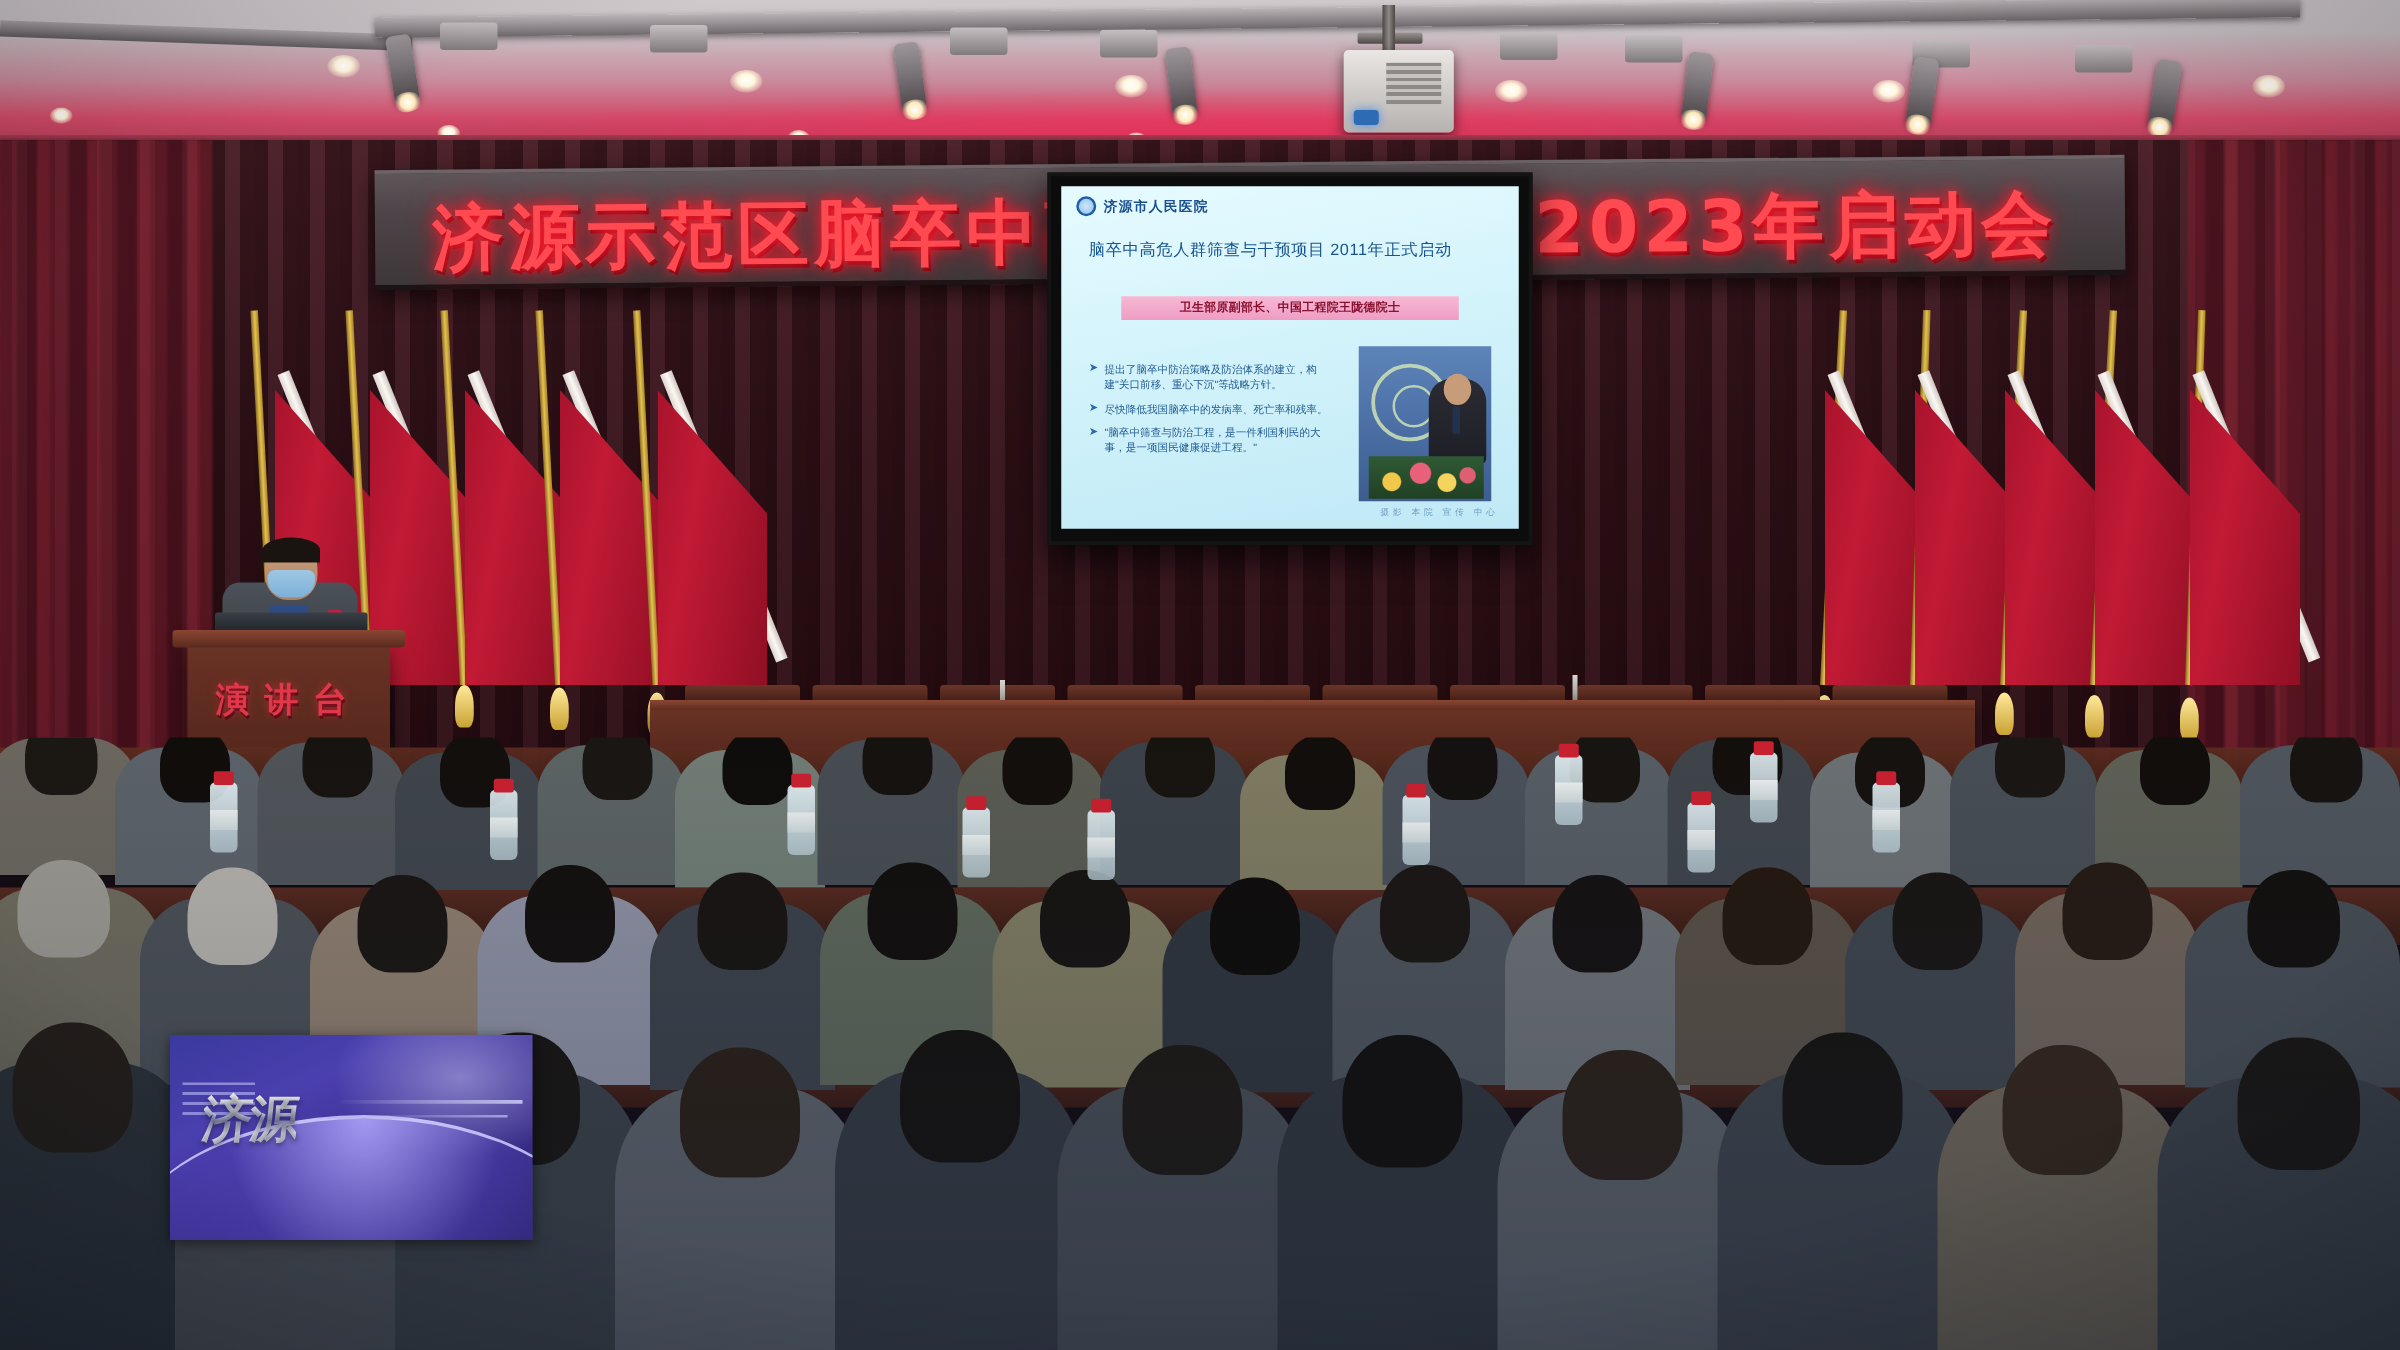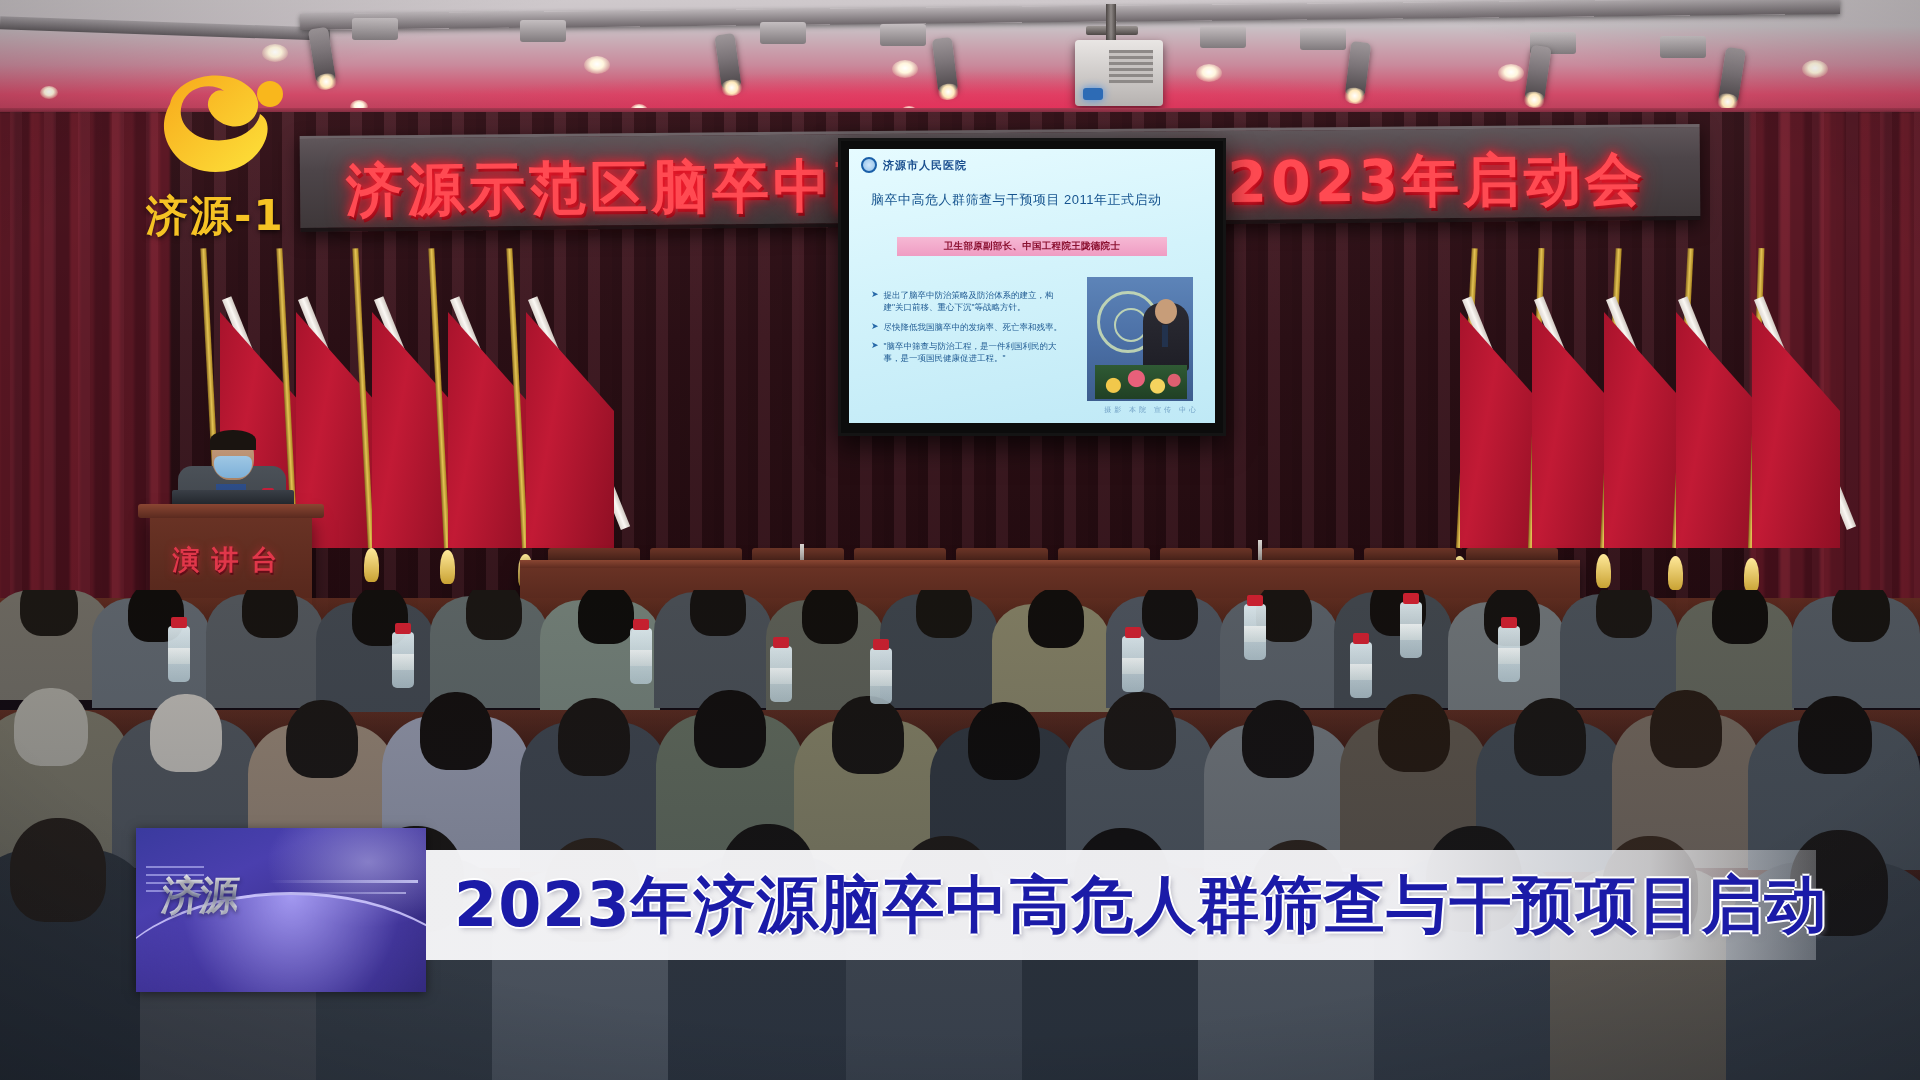--- a/index.html
+++ b/index.html
@@ -575,42 +575,25 @@
       </div>
     <div class="bottle" style="left:1350px;top:52px;">
         <div class="cap"></div>
         <div class="lbl"></div>
       </div>
   </div>
 
   <div class="cool"></div>
   <div class="vig"></div>
 
-  <div class="bug">
-    <svg class="swirl" viewBox="0 0 150 122">
-      <defs>
-        <linearGradient id="g1" x1="0" y1="0" x2="1" y2="1">
-          <stop offset="0" stop-color="#f7a81b"></stop>
-            <stop offset="1" stop-color="#fde23a"></stop>
-        </linearGradient>
-      </defs>
-      <path d="M18 34 C24 6 72 -4 96 16 C114 30 106 52 88 56 C74 59 58 48 56 36 C55 26 64 18 72 21 C60 12 36 16 30 34 C24 52 40 68 60 70 C86 73 106 58 108 44
-               C122 52 116 78 96 92 C74 108 40 104 24 86 C8 68 10 48 18 34 Z" fill="url(#g1)"></path>
-      <circle cx="118" cy="24" r="13" fill="#f9b71c"></circle>
-    </svg>
-    <div class="ch">济源-1</div>
-  </div>
 
   <div class="lower-third">
     <div class="ident">
       <div class="haze"></div>
       <div class="streak"></div>
       <div class="streak2"></div>
       <div class="ticks"></div>
       <div class="globe"></div>
       <div class="word">济源</div>
     </div>
-    <div class="title-bar">
-      <div class="title-txt">2023年济源脑卒中高危人群筛查与干预项目启动</div>
-    </div>
   </div>
 
 </div>
 
 </body></html>

